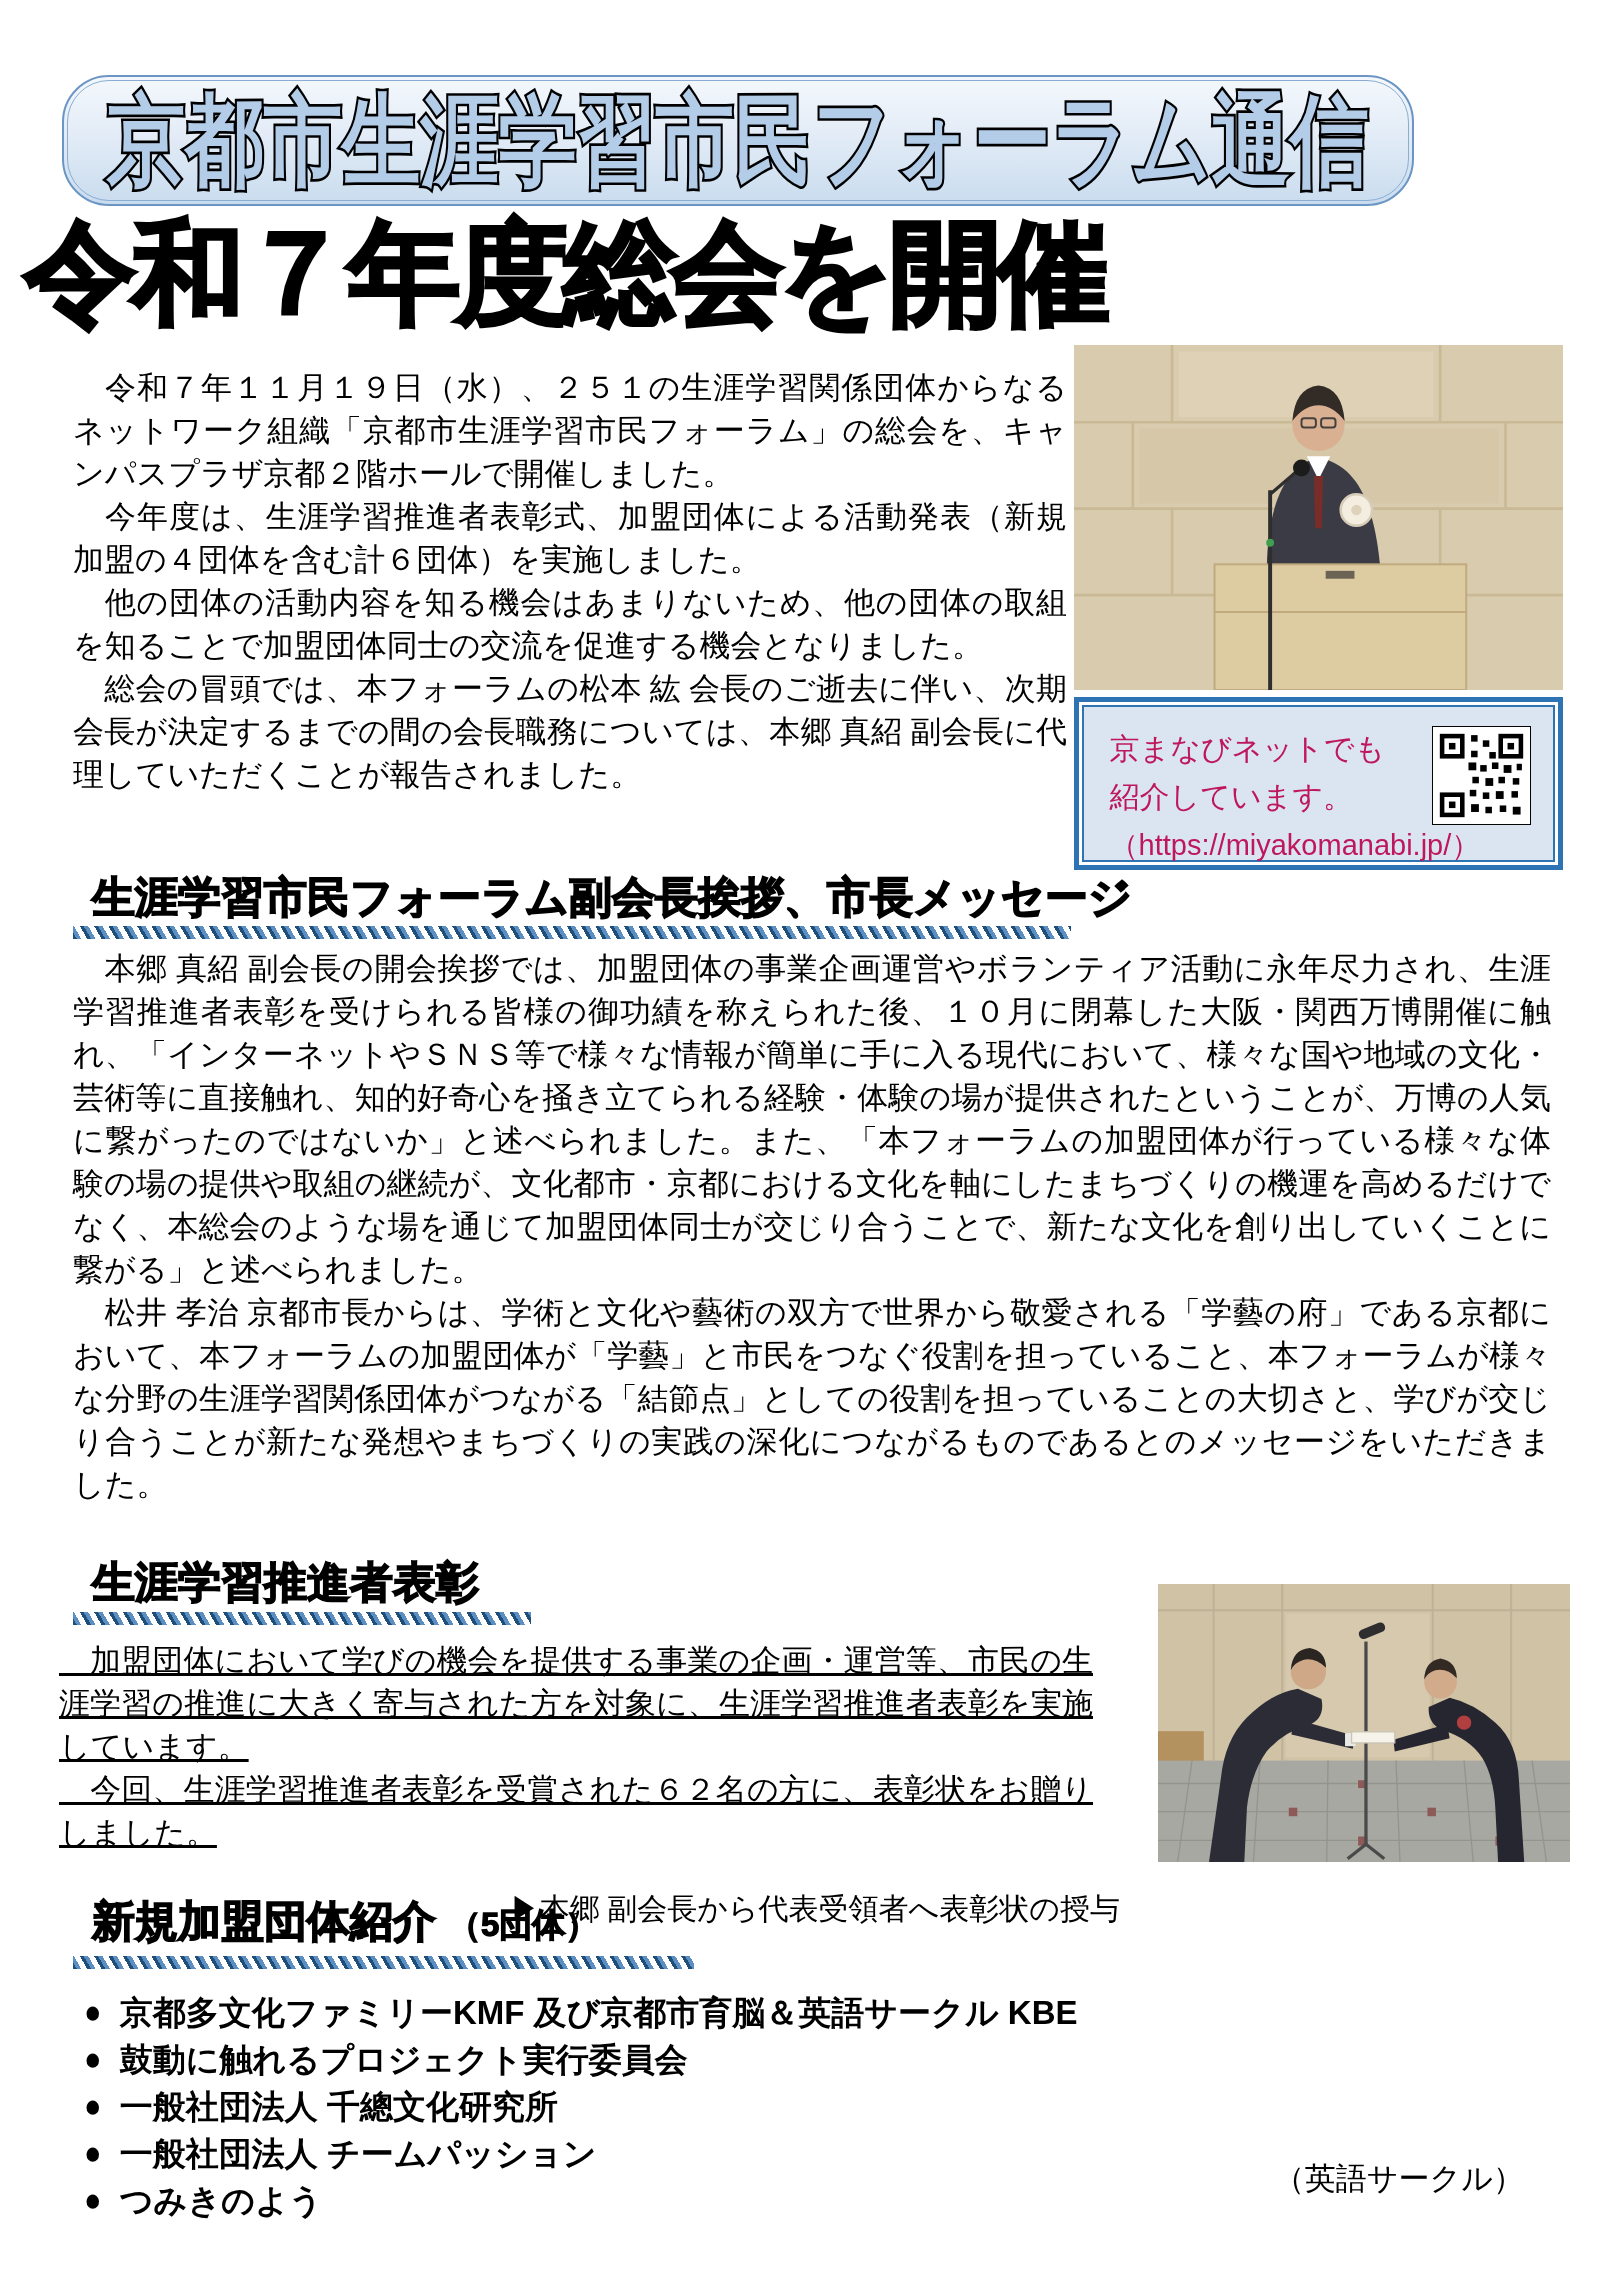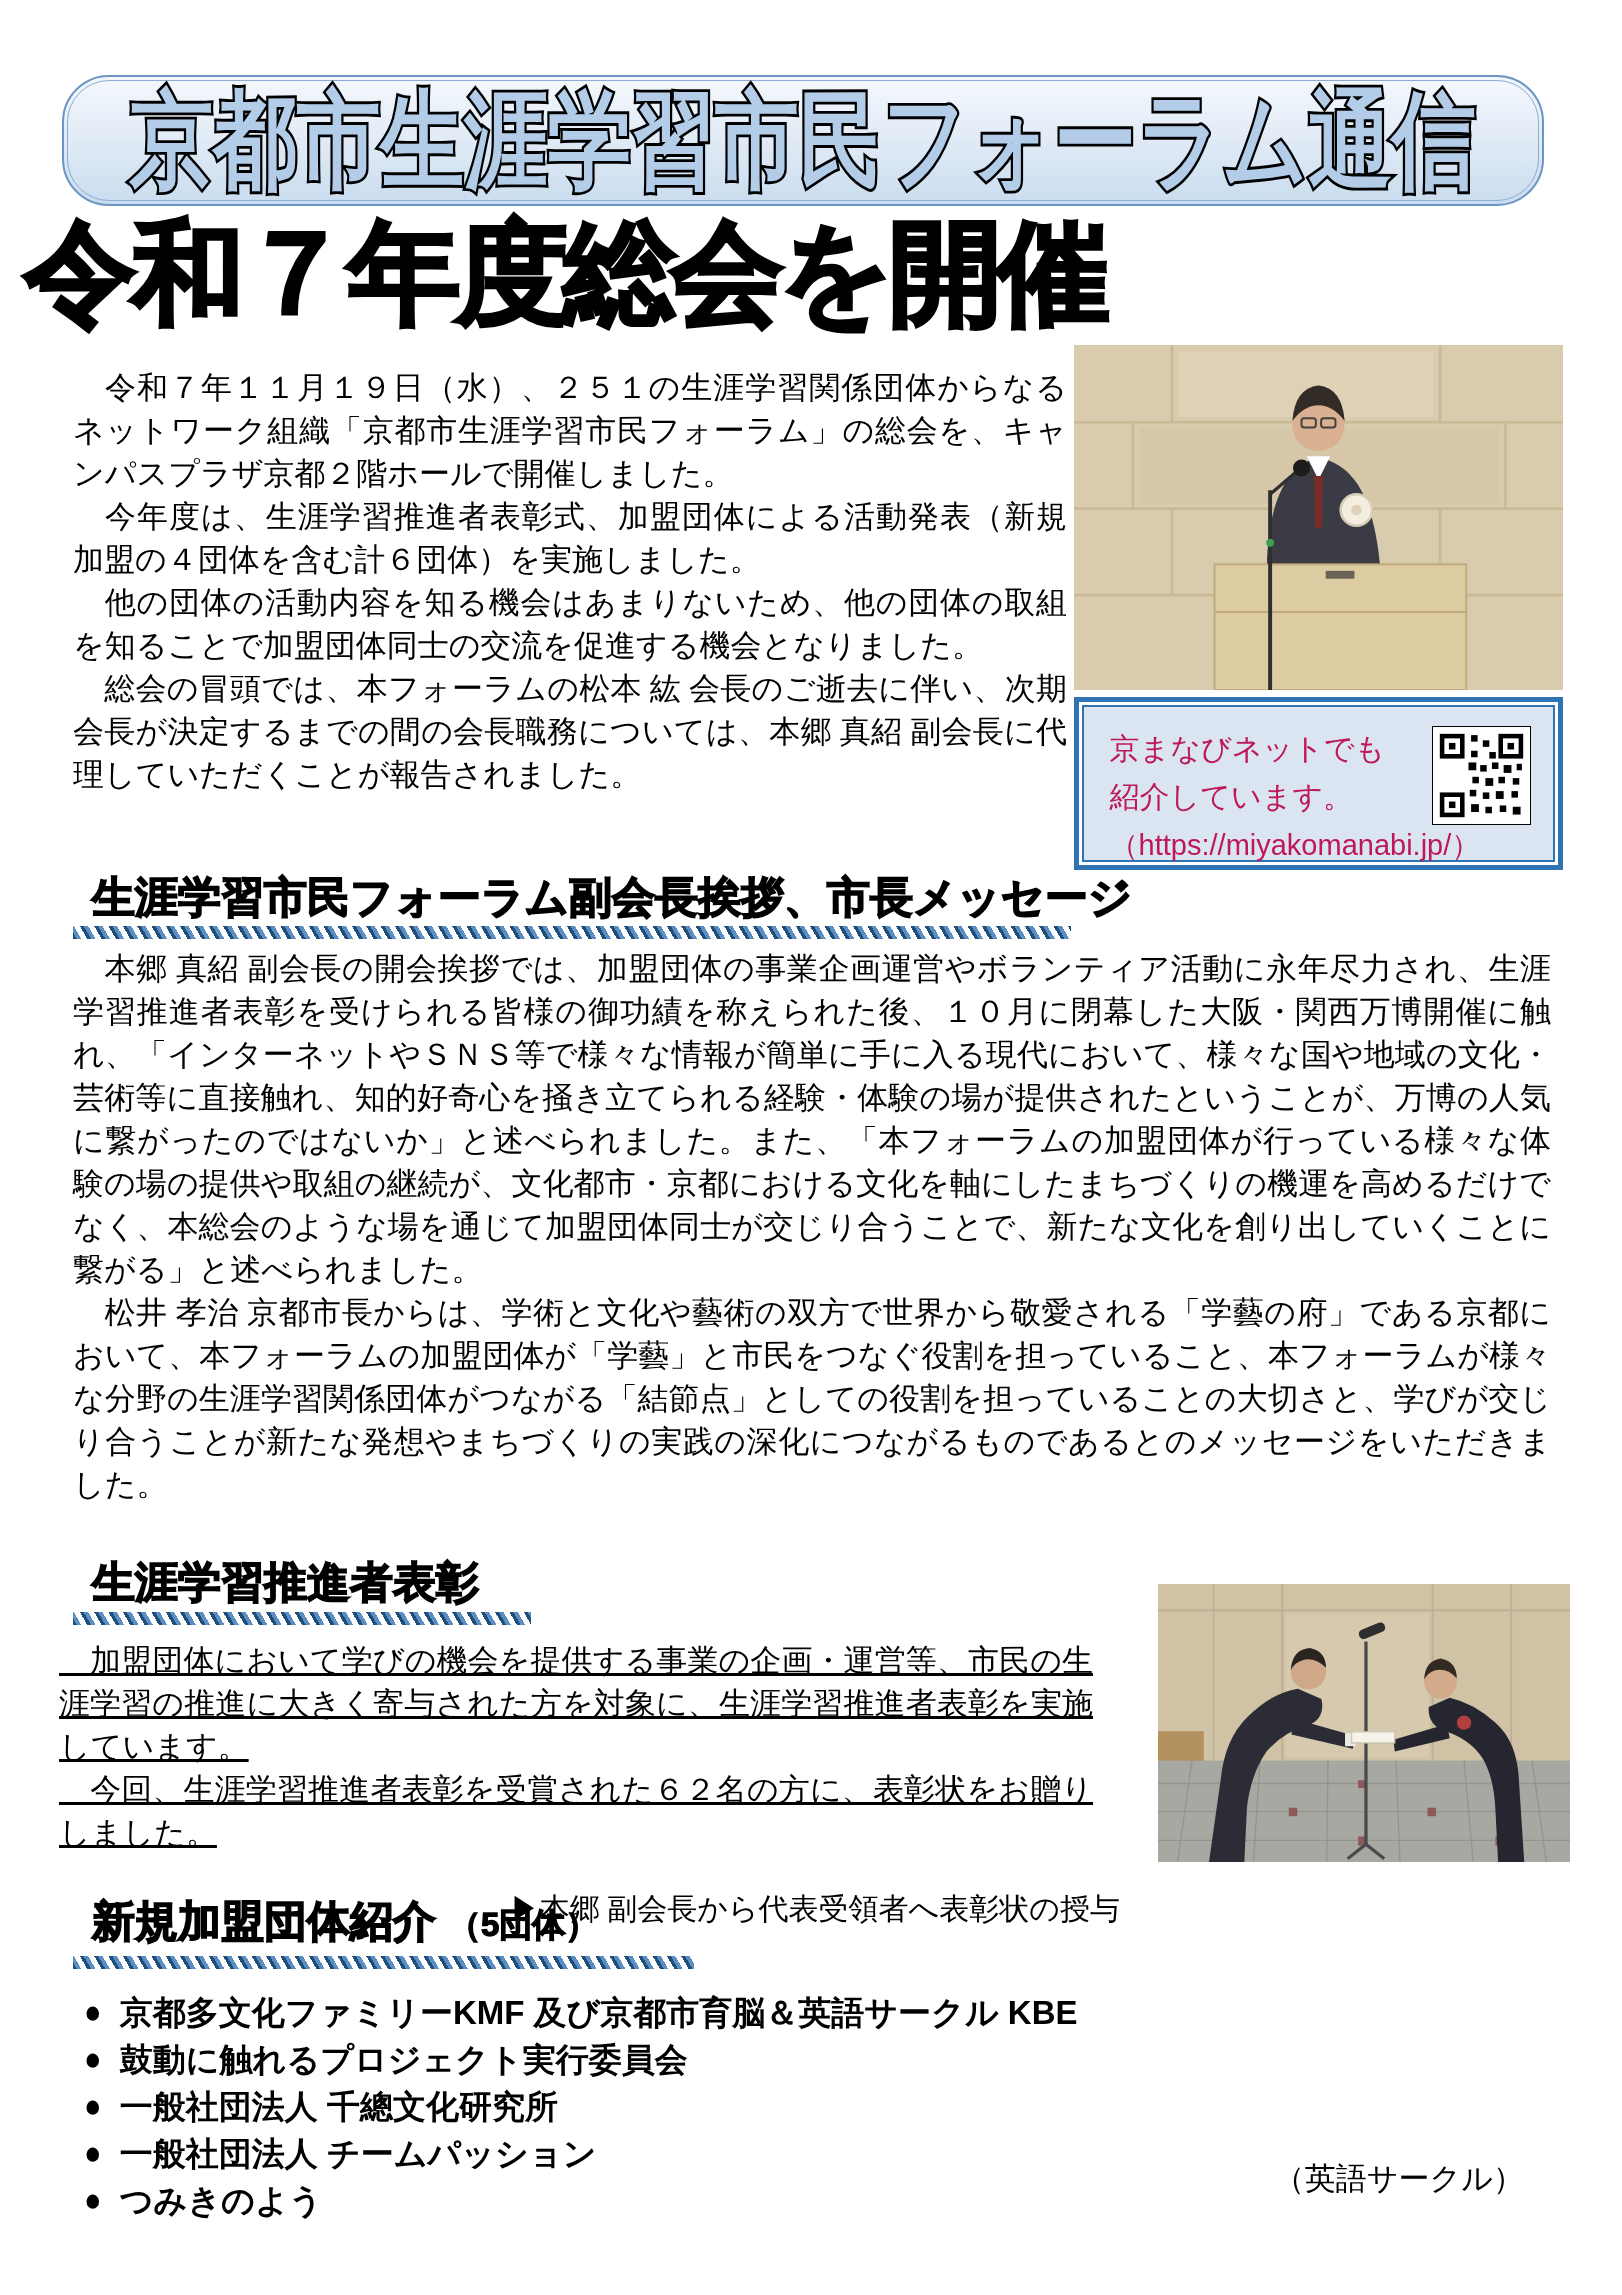--- a/index.html
+++ b/index.html
@@ -2,21 +2,21 @@
 <html lang="ja" style="font-size:10.5px"><head>
 <meta charset="utf-8">
 <style>
   html,body{margin:0;padding:0;background:#888;}
   #page{
     position:relative; width:1622px; height:2295px; background:#ffffff;
     font-family:"Liberation Serif", serif; color:#000; overflow:hidden;
   }
   
   .banner{
-    position:absolute; left:62px; top:75px; width:1482px; height:131px;
+    position:absolute; left:62px; top:75px; width:1352px; height:131px;
     border:2px solid #6b96c4; border-radius:47px;
     background:linear-gradient(180deg,#f4f8fc 0%, #e3ecf7 45%, #c9dcee 100%);
     box-sizing:border-box;
   }
   .banner::before{
     content:""; position:absolute; inset:2.6px; border:1.3px solid #89add3; border-radius:42px;
   }
   .banner svg{position:absolute; left:0; top:0; width:100%; height:100%;}
   .banner text{
     font-family:"Liberation Sans", sans-serif; font-weight:900; font-size:168px;

